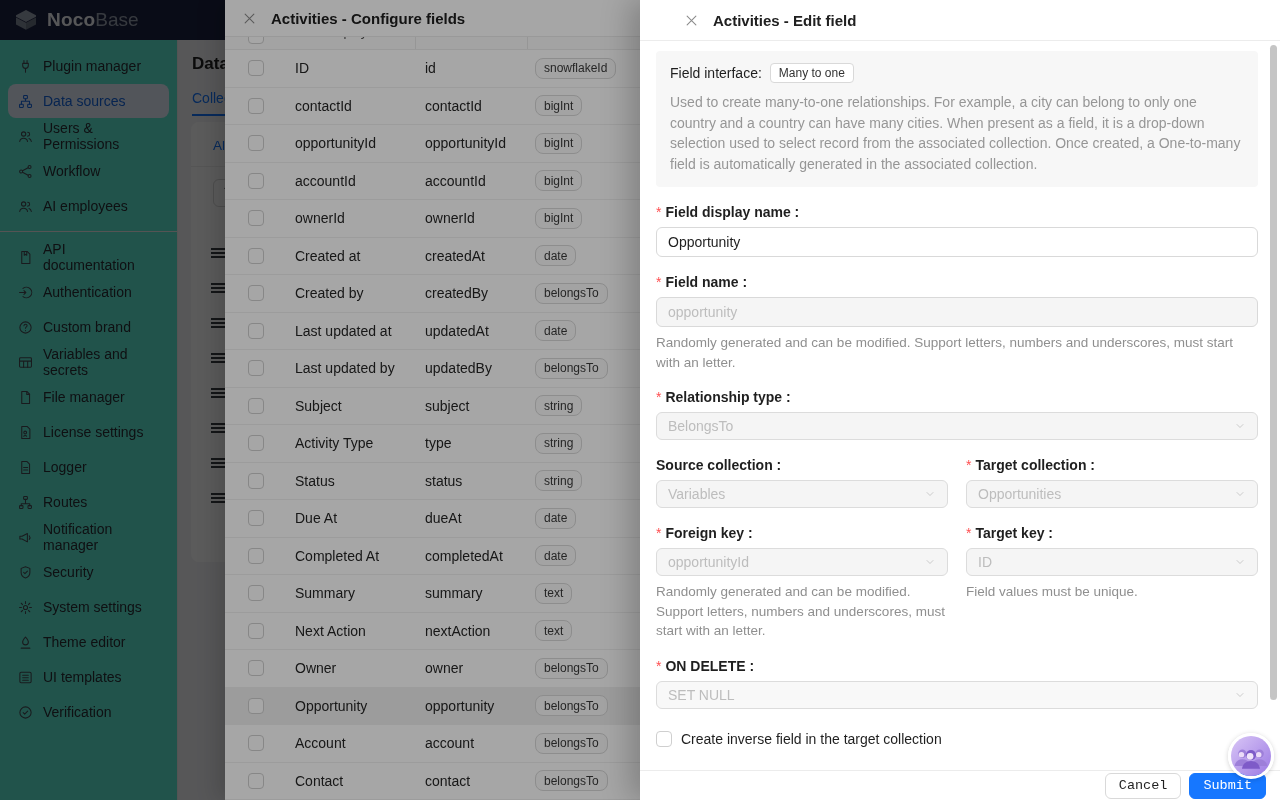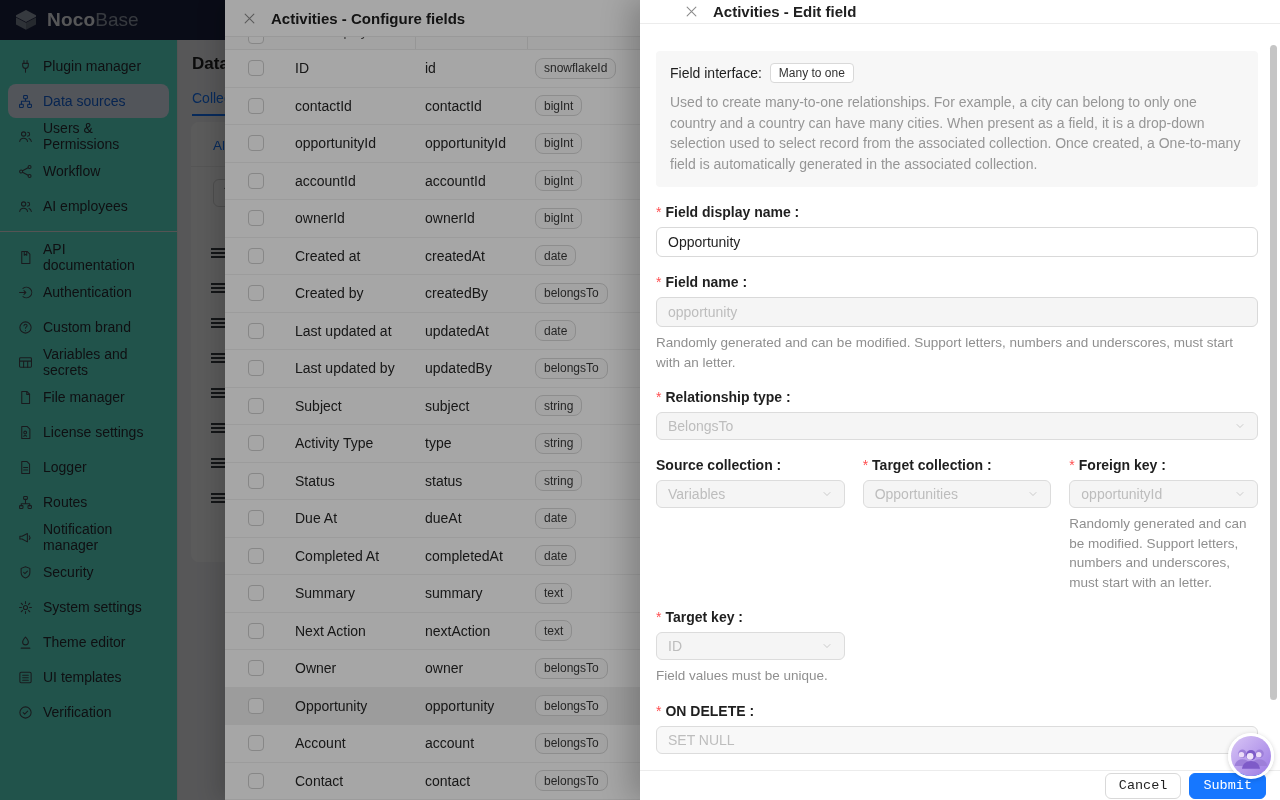--- a/index.html
+++ b/index.html
@@ -45,34 +45,34 @@
   .sliver .cb { position:absolute; top:-9px; left:23px; }
   .mtable .mrow { height:37.5px; display:flex; align-items:center; border-bottom:1px solid #f0f0f0; padding-left:23px; }
   .mrow.hl { background:#f0f0f0; }
   .cb { width:16px; height:16px; border:1px solid #cfcfcf; border-radius:4px; background:#fff; flex:0 0 auto; cursor:pointer; }
   .mcol1 { width:130px; margin-left:31px; font-size:14px; color:#262626; }
   .mcol2 { width:110px; font-size:14px; color:#262626; }
   .ftag { font-size:12px; color:#3a3a3a; background:#fafafa; border:1px solid #d9d9d9; border-radius:8px; padding:1.5px 8px; line-height:16px; }
 
   
   .drawer-right { position:absolute; top:0; bottom:0; left:640px; right:0; background:#fff; z-index:40; box-shadow:-10px 0 28px rgba(0,0,0,.22); }
-  .drawer-right .d-header { height:24px;padding-left:44px; }
+  .drawer-right .d-header { height:41px;padding-left:44px; }
   .r-body { position:absolute; top:41px; left:0; right:0; bottom:0; padding:10px 22px 0 16px; overflow:hidden; }
   .info-panel { background:#f7f7f7; border-radius:4px; padding:12px 14px 13px; }
   .info-line { display:flex; align-items:center; gap:8px; font-size:14px; color:#1f1f1f; }
   .iface-tag { font-size:12px; background:#fff; border:1px solid #d9d9d9; border-radius:4px; padding:2px 8px; color:#333; }
   .info-desc { margin-top:9px; font-size:14px; line-height:20.5px; color:#969696; }
   .flabel { font-size:14px; font-weight:700; color:#1f1f1f; margin-top:17px; }
   .req::before { content:"*"; color:#ff4d4f; margin-right:4px; font-weight:400; }
   .tinput { margin-top:7px; width:100%; height:30px; border:1px solid #d9d9d9; border-radius:6px; padding:0 11px; font-size:14px; color:#1f1f1f; background:#fff; font-family:inherit; }
   .tinput:disabled { background:#f5f5f5; color:#bdbdbd; }
   .fselect { margin-top:7px; height:28px; border:1px solid #dcdcdc; border-radius:6px; background:#f5f5f5; color:#bdbdbd; font-size:14px; display:flex; align-items:center; justify-content:space-between; padding:0 11px; cursor:not-allowed; }
   .fselect .chev { width:12px; height:12px; color:#c3c3c3; }
   .fhelp { margin-top:6px; font-size:13.5px; line-height:19.5px; color:#8f8f8f; }
-  .two-col { display:grid; grid-template-columns:1fr 1fr 1fr; column-gap:18px; }
+  .two-col { display:grid; grid-template-columns:1fr 1fr; column-gap:18px; }
   .chk-row { margin-top:22px; display:flex; align-items:center; gap:9px; font-size:14px; color:#1f1f1f; cursor:pointer; }
   .vrow { margin-top:8px; display:flex; align-items:center; justify-content:space-between; }
   .add-rule { border:1px dashed #cfcfcf; border-radius:6px; background:#fff; height:27px; display:flex; align-items:center; gap:7px; padding:0 10px; font-size:13.5px; color:#2a2a2a; cursor:pointer; }
   .refs { font-size:13.5px; color:#3c3c3c; }
   .refs a { color:#1677ff; text-decoration:none; cursor:pointer; }
   .r-footer { position:absolute; left:0; right:0; bottom:0; height:30px; background:#fff; border-top:1px solid #ececec; display:flex; align-items:center; justify-content:flex-end; gap:8px; padding:0 14px; z-index:5; }
   .btn { height:26px; border-radius:6px; font-size:13.5px; padding:0 13px; cursor:pointer; font-family:Liberation Mono, monospace; }
   .btn-default { background:#fff; border:1px solid #d9d9d9; color:#1f1f1f; }
   .btn-primary { background:#1677ff; border:1px solid #1677ff; color:#fff; }
   .scroll-thumb { position:absolute; top:45px; right:3px; width:7px; height:655px; border-radius:4px; background:#c5c5c5; z-index:6; cursor:pointer; }

